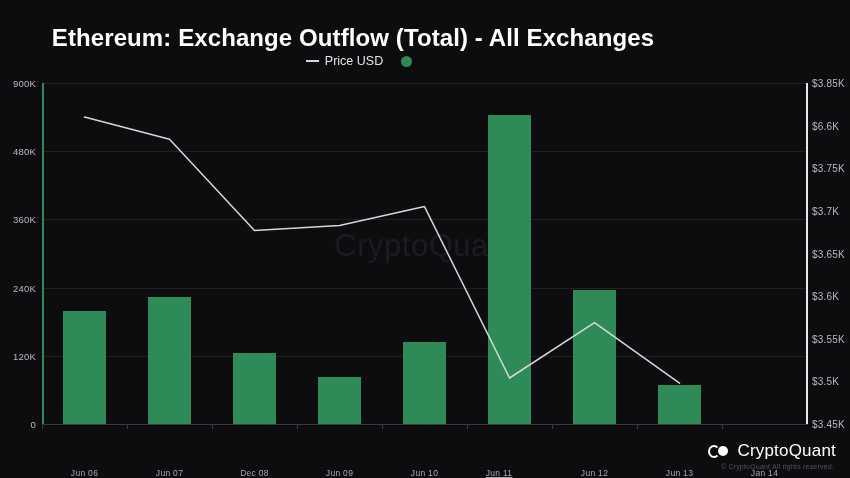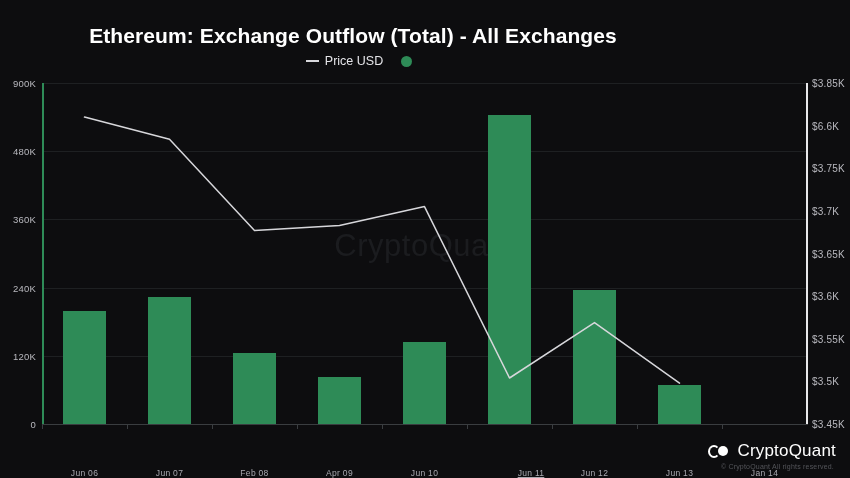--- a/index.html
+++ b/index.html
@@ -3,21 +3,21 @@
 <meta charset="utf-8">
 <style>
   html,body{margin:0;padding:0;background:#0d0d0f;}
   body{width:850px;height:478px;overflow:hidden;
        font-family:"Liberation Sans",sans-serif;
        color:#e9e9ec;-webkit-font-smoothing:antialiased;}
   #root{position:relative;width:850px;height:478px;background:#0d0d0f;}
 
   
   .title{position:absolute;left:0;top:24px;width:706px;text-align:center;
-         font-size:21px;font-weight:bold;letter-spacing:.1px;color:#ffffff;}
+         font-size:24px;font-weight:bold;letter-spacing:.1px;color:#ffffff;}
   .legend{position:absolute;left:0;top:54px;width:718px;
           display:flex;justify-content:center;align-items:center;gap:18px;
           font-size:12.5px;color:#e4e4e8;}
   .leg{display:flex;align-items:center;gap:6px;white-space:nowrap;}
   .leg .dash{display:inline-block;width:13px;height:2px;background:#d7d7db;}
   .leg .dot{display:inline-block;width:11px;height:11px;border-radius:50%;
             background:#2e8b57;}
 
   
   .plot{position:absolute;left:42px;top:83px;width:765px;height:341px;}
@@ -111,27 +111,27 @@
       <div class="ylab-right" style="top: 210.875px;">$3.7K</div>
       <div class="ylab-right" style="top: 168.25px;">$3.75K</div>
       <div class="ylab-right" style="top: 125.625px;">$6.6K</div>
       <div class="ylab-right" style="top: 83px;">$3.85K</div>
     </div>
   <div id="xlabs">
       <div class="xlab" style="left: 84.5px;">Jun 06</div>
       <div class="tick" style="left: 42px;"></div>
       <div class="xlab" style="left: 169.5px;">Jun 07</div>
       <div class="tick" style="left: 127px;"></div>
-      <div class="xlab" style="left: 254.5px;">Feb 08</div>
+      <div class="xlab" style="left: 254.5px;">Dec 08</div>
       <div class="tick" style="left: 212px;"></div>
-      <div class="xlab" style="left: 339.5px;">Apr 09</div>
+      <div class="xlab" style="left: 339.5px;">Jun 09</div>
       <div class="tick" style="left: 297px;"></div>
       <div class="xlab" style="left: 424.5px;">Jun 10</div>
       <div class="tick" style="left: 382px;"></div>
-      <div class="xlab" style="left: 531px; text-decoration: underline;">Jun 11</div>
+      <div class="xlab" style="left: 499px; text-decoration: underline;">Jun 11</div>
       <div class="tick" style="left: 467px;"></div>
       <div class="xlab" style="left: 594.5px;">Jun 12</div>
       <div class="tick" style="left: 552px;"></div>
       <div class="xlab" style="left: 679.5px;">Jun 13</div>
       <div class="tick" style="left: 637px;"></div>
       <div class="xlab" style="left: 764.5px;">Jan 14</div>
       <div class="tick" style="left: 722px;"></div>
     </div>
   <div id="bars">
       <div class="bar" style="left: 63.25px; top: 311.47px; width: 42.5px; height: 112.53px; background: rgb(46, 139, 87);"></div>

